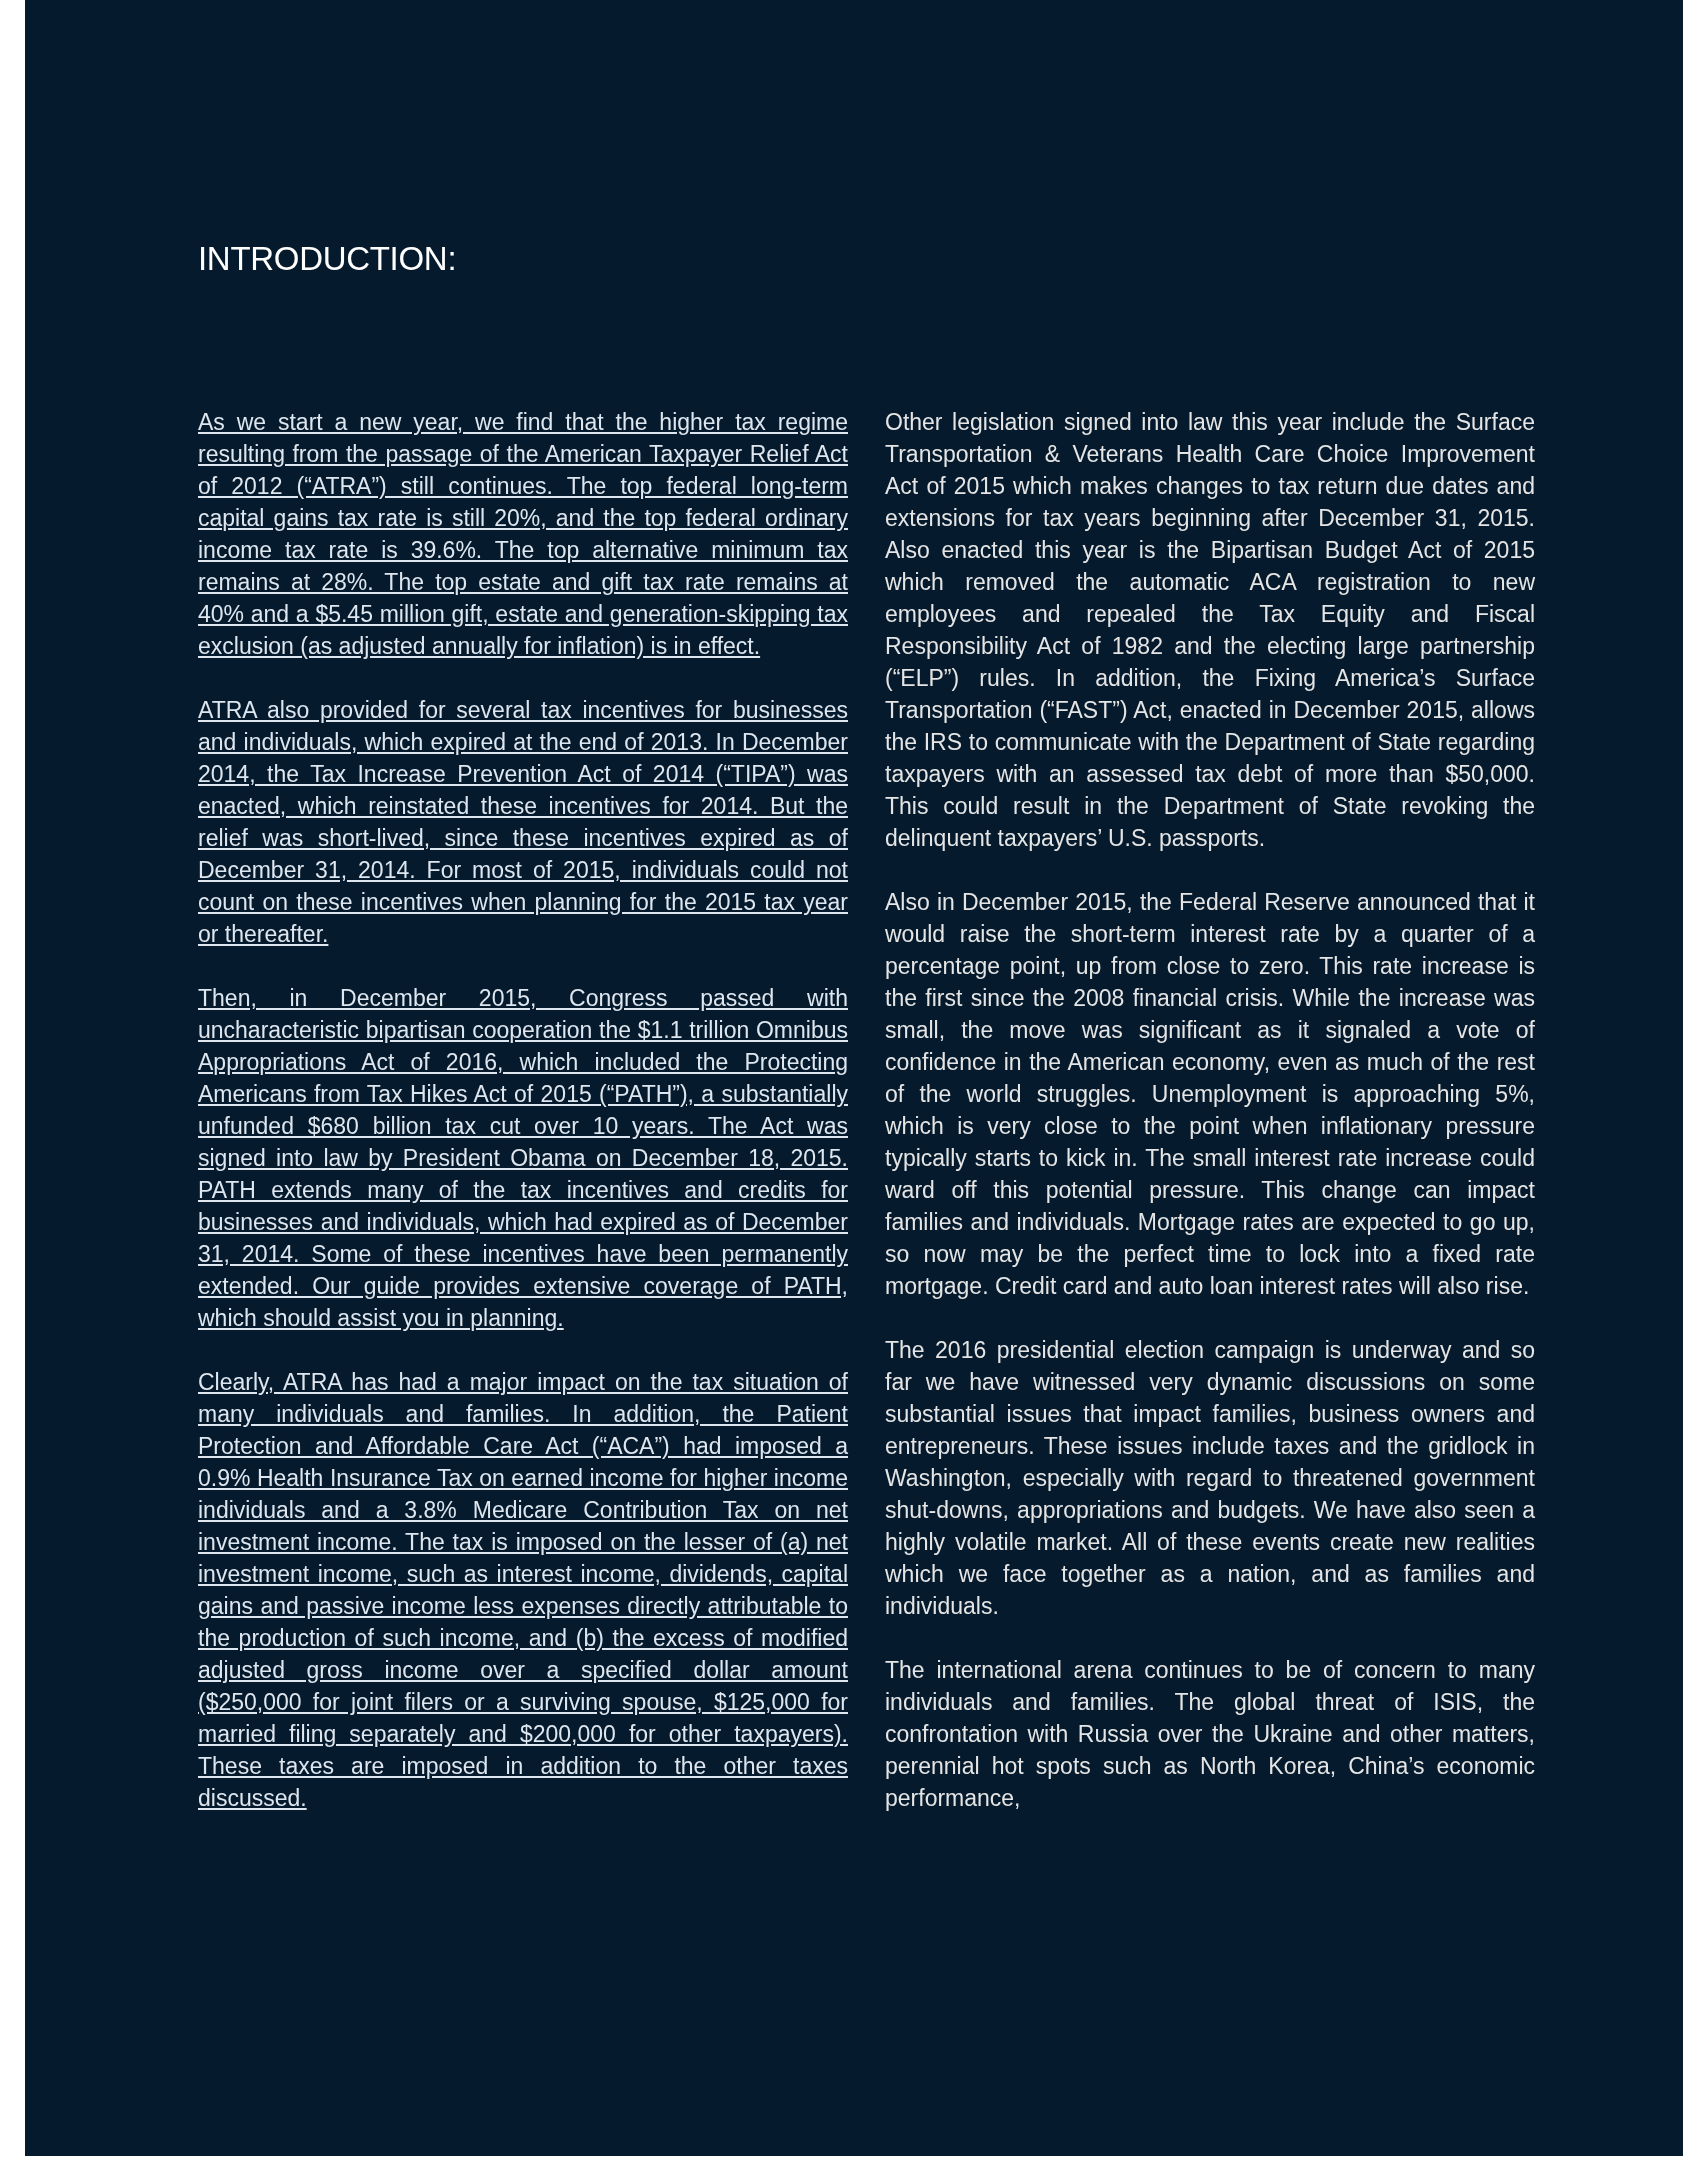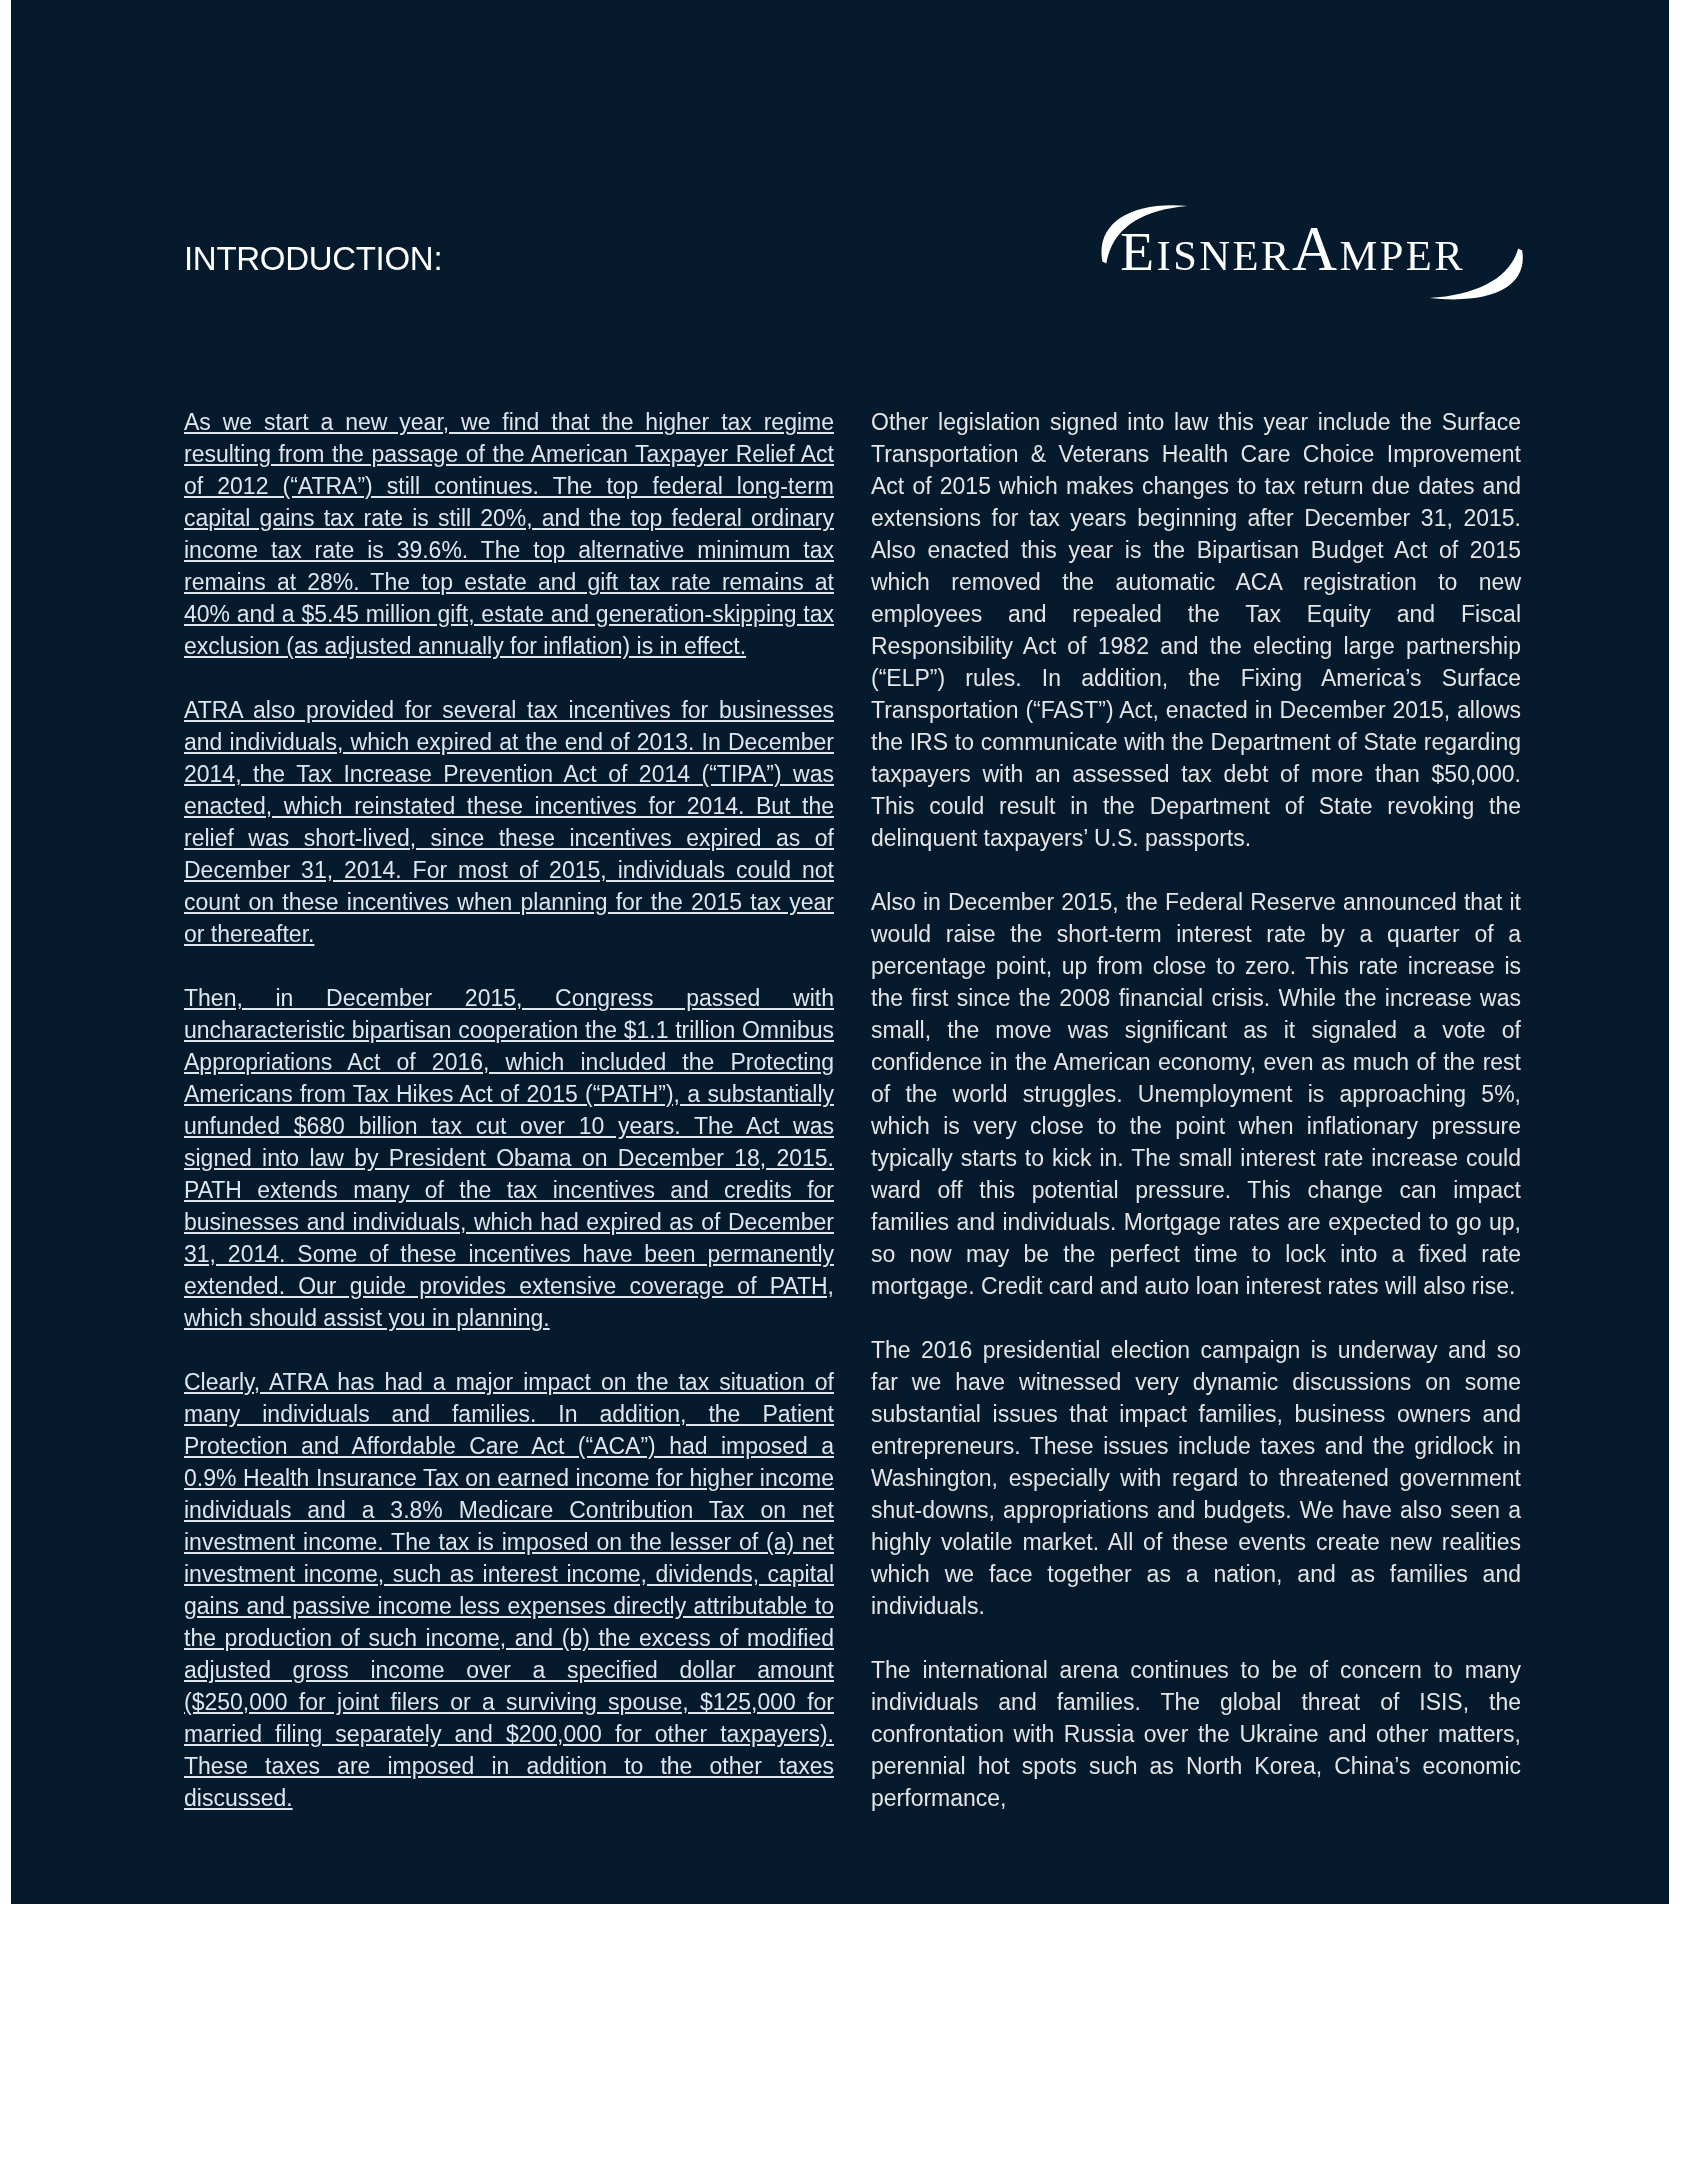--- a/index.html
+++ b/index.html
@@ -6,24 +6,24 @@
     margin: 0;
     padding: 0;
     width: 1683px;
     height: 2178px;
     background: #ffffff;
     overflow: hidden;
     font-family: "Liberation Sans", sans-serif;
   }
   .page {
     position: absolute;
-    left: 11px;
+    left: 25px;
     top: 0;
     width: 1658px;
-    height: 1904px;
+    height: 2156px;
     background: #051A2C;
   }
   .doc-title {
     position: absolute;
     left: 173px;
     top: 240px;
     color: #FFFFFF;
     font-size: 33px;
     line-height: 37px;
     font-weight: 400;
@@ -65,29 +65,20 @@
 </style>
 </head>
 <body>
 
 <div class="page" style="background: rgb(5, 26, 44);">
 
   <div class="doc-title" style="color: rgb(255, 255, 255);">
     <div>INTRODUCTION:</div>
   </div>
 
-  <div class="logo">
-    <svg viewBox="0 0 500 145" xmlns="http://www.w3.org/2000/svg">
-      <path fill="#FFFFFF" d="M 62,82 C 55,44 90,21 148,26 C 102,30 72,48 66,84 Z"></path>
-      <path fill="#FFFFFF" d="M 486,71 C 492,106 458,126 392,119 C 442,116 474,98 482,69 Z"></path>
-      <text x="80" y="91">
-        <tspan font-size="56">E</tspan><tspan font-size="43">ISNER</tspan><tspan font-size="63">A</tspan><tspan font-size="43">MPER</tspan>
-      </text>
-    </svg>
-  </div>
 
   <div class="columns">
     <section class="col" style="color: rgb(222, 230, 239); text-decoration: underline;">
       <p>As we start a new year, we find that the higher tax regime resulting from the passage of the American Taxpayer Relief Act of 2012 (“ATRA”) still continues. The top federal long-term capital gains tax rate is still 20%, and the top federal ordinary income tax rate is 39.6%. The top alternative minimum tax remains at 28%. The top estate and gift tax rate remains at 40% and a $5.45 million gift, estate and generation-skipping tax exclusion (as adjusted annually for inflation) is in effect.</p>
       <p>ATRA also provided for several tax incentives for businesses and individuals, which expired at the end of 2013. In December 2014, the Tax Increase Prevention Act of 2014 (“TIPA”) was enacted, which reinstated these incentives for 2014. But the relief was short-lived, since these incentives expired as of December 31, 2014. For most of 2015, individuals could not count on these incentives when planning for the 2015 tax year or thereafter.</p>
       <p>Then, in December 2015, Congress passed with uncharacteristic bipartisan cooperation the $1.1 trillion Omnibus Appropriations Act of 2016, which included the Protecting Americans from Tax Hikes Act of 2015 (“PATH”), a substantially unfunded $680 billion tax cut over 10 years. The Act was signed into law by President Obama on December 18, 2015. PATH extends many of the tax incentives and credits for businesses and individuals, which had expired as of December 31, 2014. Some of these incentives have been permanently extended.  Our guide provides extensive coverage of PATH, which should assist you in planning.</p>
       <p>Clearly, ATRA has had a major impact on the tax situation of many individuals and families. In addition, the Patient Protection and Affordable Care Act  (“ACA”) had imposed a 0.9% Health Insurance Tax on earned income for higher income individuals and a 3.8% Medicare Contribution Tax on net investment income. The tax is imposed on the lesser of (a) net investment income, such as interest income, dividends, capital gains and passive income less expenses directly attributable to the production of such income, and (b) the excess of modified adjusted gross income over a specified dollar amount ($250,000 for joint filers or a surviving spouse, $125,000 for married filing separately and $200,000 for other taxpayers). These taxes are imposed in addition to the other taxes discussed.</p>
     </section>
     <section class="col" style="color: #e5e5e5;">
       <p>Other legislation signed into law this year include the Surface Transportation &amp; Veterans Health Care Choice Improvement Act of 2015 which makes changes to tax return due dates and extensions for tax years beginning after December 31, 2015. Also enacted this year is the Bipartisan Budget Act of 2015 which removed the automatic ACA registration to new employees and repealed the Tax Equity and Fiscal Responsibility Act of 1982 and the electing large partnership (“ELP”) rules. In addition, the Fixing America’s Surface Transportation (“FAST”) Act, enacted in December 2015, allows the IRS to communicate with the Department of State regarding taxpayers with an assessed tax debt of more than $50,000. This could result in the Department of State revoking the delinquent taxpayers’ U.S. passports.</p>

